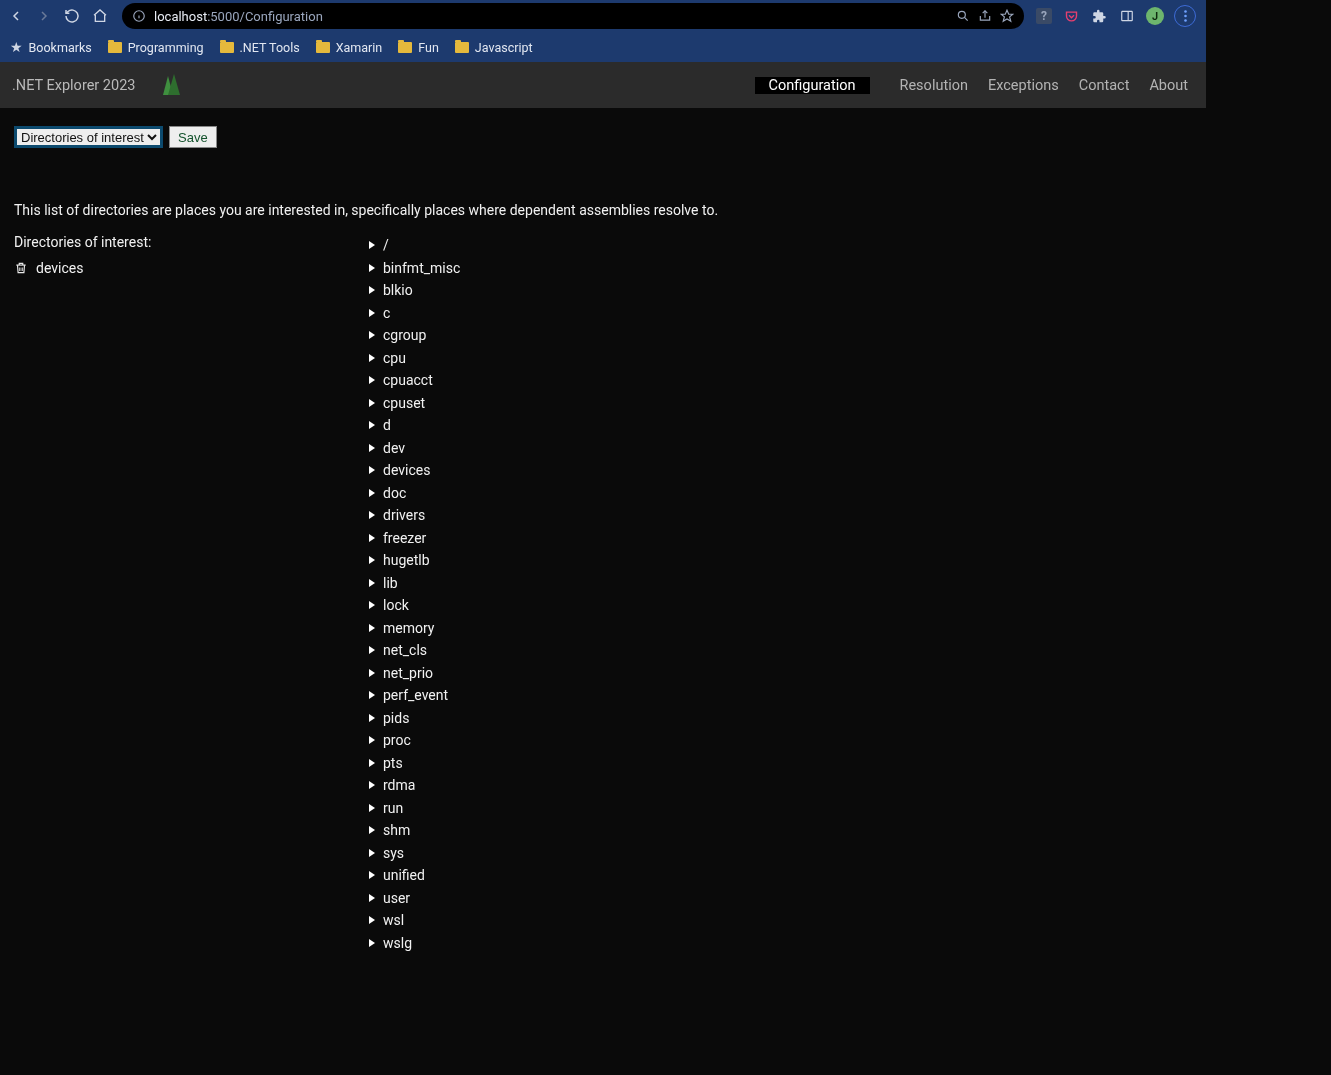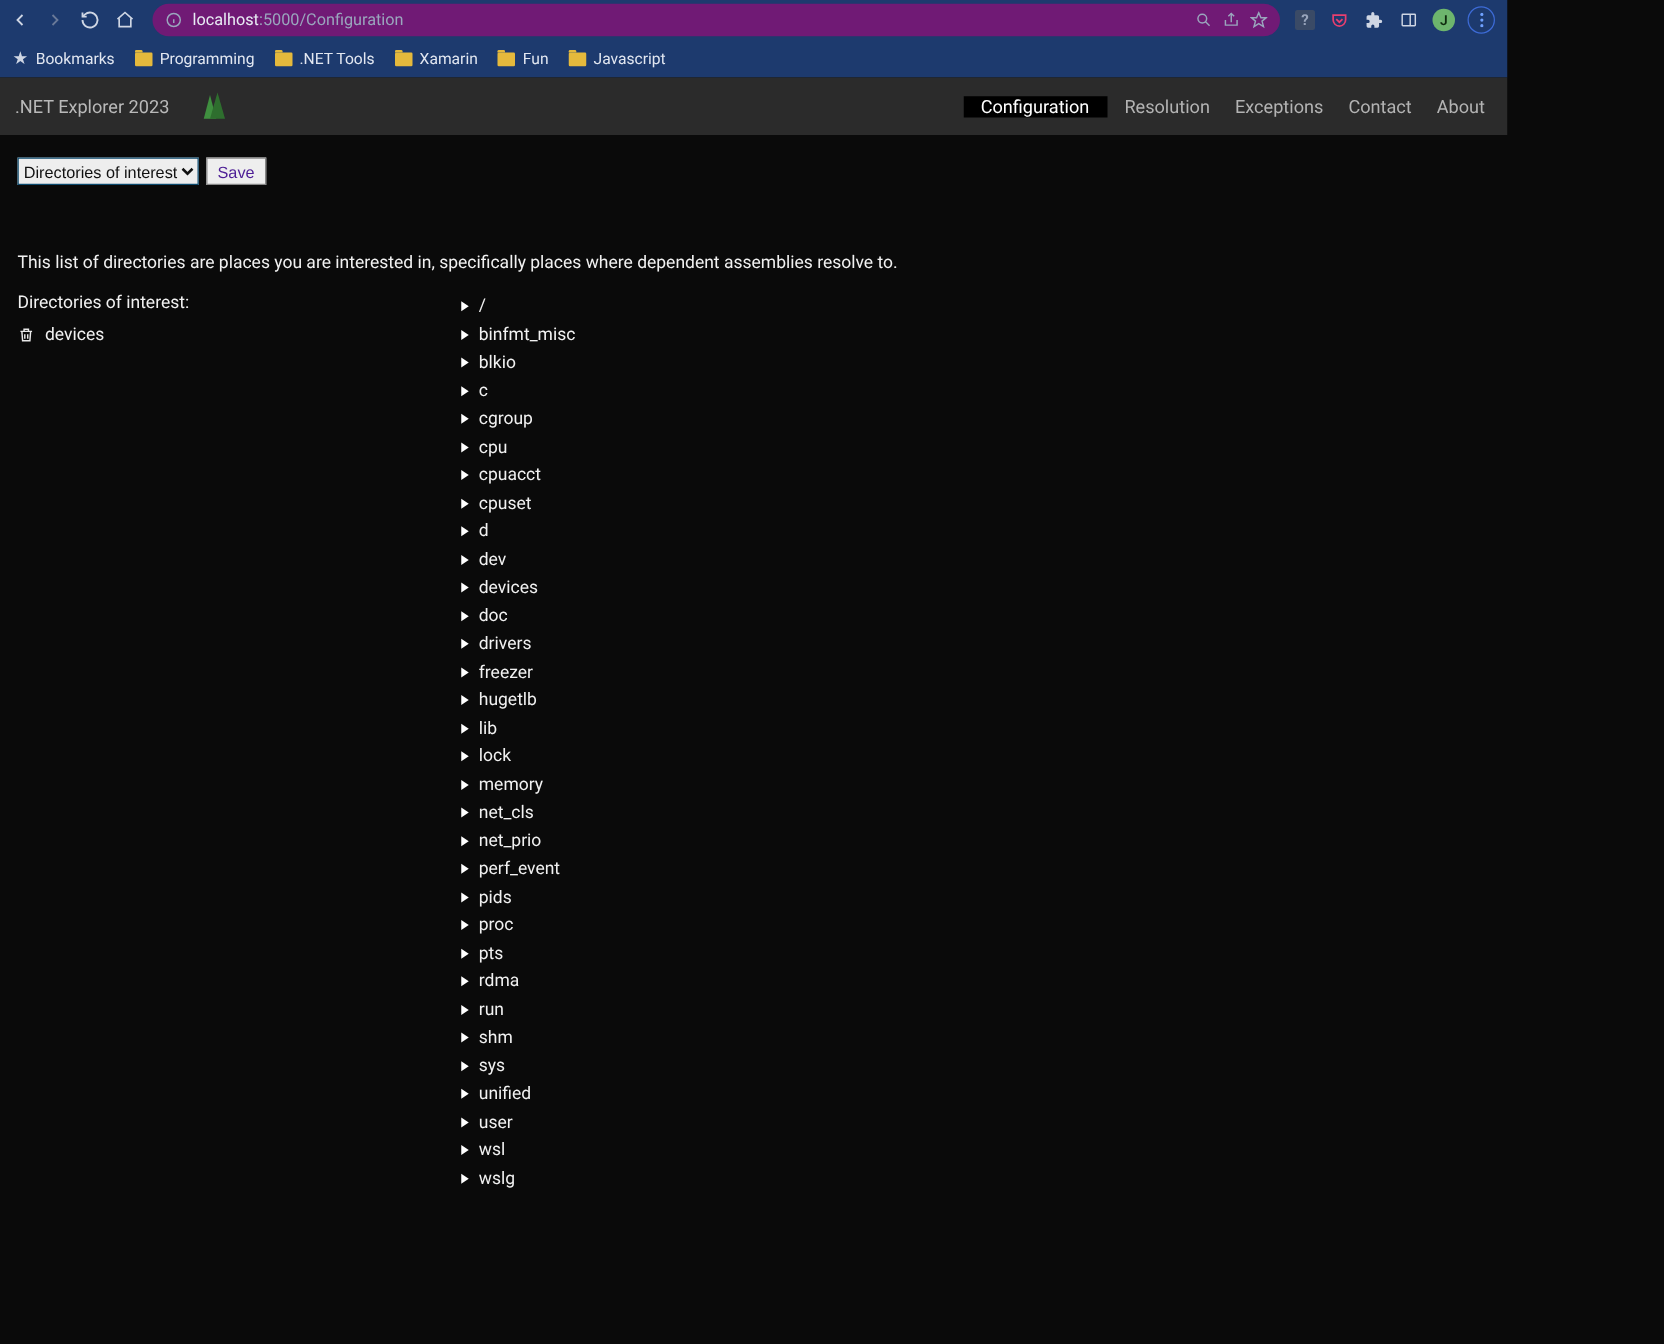--- a/index.html
+++ b/index.html
@@ -27,21 +27,21 @@
   .addr-row .nav-icon {
     width: 20px; height: 20px;
     display: flex; align-items: center; justify-content: center;
     color: #cfd6e4;
     cursor: pointer;
   }
   .addr-row .nav-icon.dim { color: #6a7a99; }
   .omnibox {
     flex: 1;
     height: 26px;
-    background: #701a75;
+    background: #000000;
     border-radius: 14px;
     display: flex;
     align-items: center;
     padding: 0 10px;
     color: #cfd6e4;
     font-size: 13px;
     gap: 8px;
     margin: 0 4px;
   }
   .omnibox .host { color: #e8ecf4; }
@@ -107,24 +107,24 @@
     background:#0a0a0a;
     color:#f1f1f1;
     padding: 18px 14px;
     height: calc(100% - 32px - 30px - 46px);
     overflow:auto;
     font-size: 14px;
   }
   .controls { display:flex; align-items:center; gap:6px; }
   select.native {
     background:#eee; color:#111; font-size:13px; height:22px;
-    border:1px solid #0c4a6e;
+    border:3px solid #0c4a6e;
   }
   button.native {
-    background:#eee; color:#4c1d95; font-size:13px; height:22px;
+    background:#eee; color:#14532d; font-size:13px; height:22px;
     border:1px solid #888; padding:0 8px; cursor:pointer;
   }
   .description { margin-top: 54px; margin-bottom: 16px; }
   .cols { display:flex; }
   .col-left { width: 355px; }
   .di-row { display:flex; align-items:center; gap:8px; margin-top:10px; }
   .trash { color:#e8e8e8; cursor:pointer; }
   .tree-list { list-style:none; }
   .tree-list li {
     display:flex; align-items:center; gap:8px;
@@ -270,21 +270,21 @@
     <span class="brand-logo">
       <svg width="24" height="24" viewBox="0 0 24 24">
           <polygon points="9,3 4,22 14,22" fill="#3f8f3f"></polygon>
           <polygon points="15,1 9,22 21,22" fill="#2e6e2e"></polygon>
         </svg>
     </span>
   </div>
   <div class="spacer"></div>
   <div id="nav-right" style="display:flex;gap:0;">
       <span class="link active" style="margin-left: 8px;">Configuration</span>
-      <span class="link" style="margin-left: 8px;">Resolution</span>
+      <span class="link" style="margin-left: 24px;">Resolution</span>
       <span class="link" style="margin-left: 8px;">Exceptions</span>
       <span class="link" style="margin-left: 8px;">Contact</span>
       <span class="link" style="margin-left: 8px;">About</span>
     </div>
 </div>
 
 <div class="page">
   <div class="controls">
     <select class="native" id="section-select"><option>Directories of interest</option></select>
     <button class="native">Save</button>

